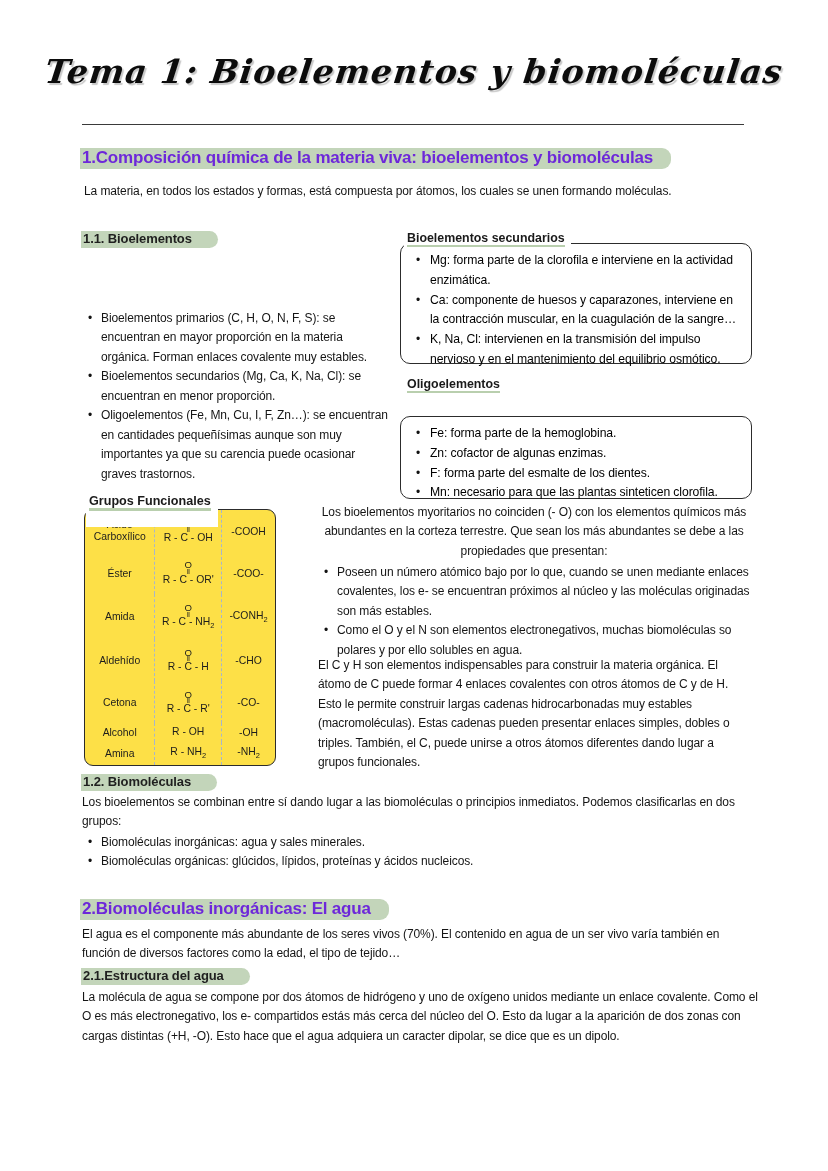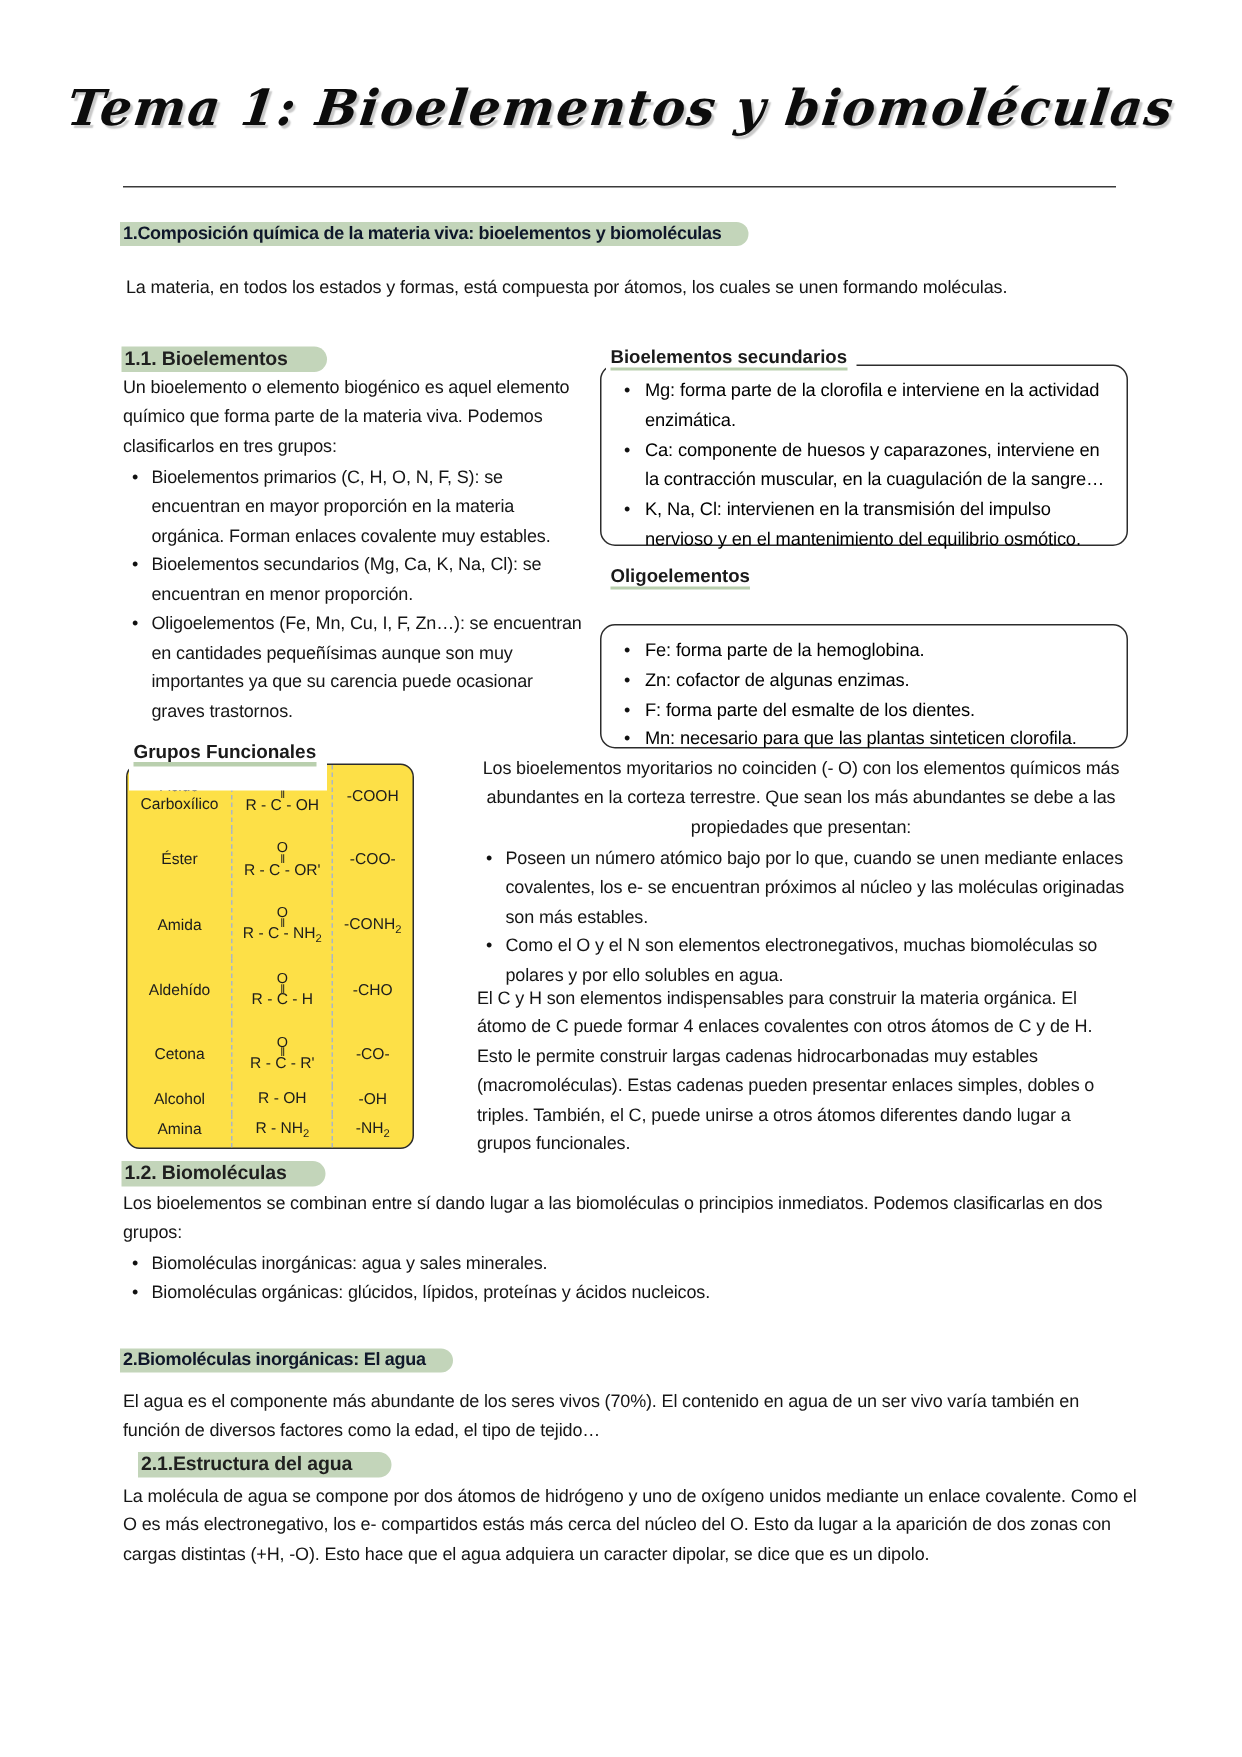--- a/index.html
+++ b/index.html
@@ -52,23 +52,23 @@
   
   .hl {
     display: inline-block;
     background: #c3d5ba;
     border-radius: 0 9px 9px 0;
     padding: 1px 18px 2px 2px;
     line-height: 1.05;
   }
   .h1 {
     position: absolute;
-    font-size: 12px;
-    font-weight: bold;
-    color: #0f172a;
+    font-size: 17px;
+    font-weight: bold;
+    color: #6d28d9;
     letter-spacing: -0.2px;
   }
   .h2 {
     position: absolute;
     font-size: 13px;
     font-weight: bold;
     color: #1f1f1f;
     letter-spacing: -0.1px;
   }
   .h2 .hl { padding: 1px 26px 2px 2px; }
@@ -216,21 +216,20 @@
   <div class="h1" style="left:80px; top:148px;">
     <span class="hl">1.Composición química de la materia viva: bioelementos y biomoléculas</span>
   </div>
 
   <div class="para" style="left:84px; top:182px; width:660px;">La materia, en todos los estados y formas, está compuesta  por átomos, los cuales se unen formando moléculas.</div>
 
   <div class="h2" style="left:81px; top:231px;">
     <span class="hl">1.1. Bioelementos</span>
   </div>
 
-  <div class="para" style="left:82px; top:249px; width:304px;">Un bioelemento o elemento biogénico es aquel elemento químico que forma parte de la materia viva. Podemos clasificarlos en tres grupos:</div>
 
   <div class="para" style="left:82px; top:309px; width:308px;">
     <ul class="bul">
       <li>Bioelementos primarios (C, H, O, N, F, S): se encuentran en mayor proporción en la materia orgánica. Forman enlaces covalente muy estables.</li>
       <li>Bioelementos secundarios (Mg, Ca, K, Na, Cl): se encuentran en menor proporción.</li>
       <li>Oligoelementos (Fe, Mn, Cu, I, F, Zn…): se encuentran en cantidades pequeñísimas aunque son muy importantes ya que su carencia puede ocasionar graves trastornos.</li>
     </ul>
   </div>
 
   <div class="note-label" style="left:404px; top:231px;">
@@ -355,19 +354,19 @@
       <li>Biomoléculas orgánicas: glúcidos, lípidos, proteínas y ácidos nucleicos.</li>
     </ul>
   </div>
 
   <div class="h1" style="left:80px; top:899px;">
     <span class="hl">2.Biomoléculas inorgánicas: El agua</span>
   </div>
 
   <div class="para" style="left:82px; top:925px; width:676px;">El agua es el componente más abundante de los seres vivos (70%). El contenido en agua de un ser vivo varía también en función de diversos factores como la edad, el tipo de tejido…</div>
 
-  <div class="h2" style="left:92px; top:968px;">
+  <div class="h2" style="left:81px; top:968px;">
     <span class="hl">2.1.Estructura del agua</span>
   </div>
 
   <div class="para" style="left:82px; top:988px; width:676px;">La molécula de agua se compone por dos átomos de hidrógeno y uno de oxígeno unidos mediante un enlace covalente. Como el O es más electronegativo, los e- compartidos estás  más cerca del núcleo del O. Esto da lugar a la aparición de dos zonas con cargas distintas (+H, -O). Esto hace que el agua adquiera un caracter dipolar, se dice que es un dipolo.</div>
 
 </div>
 
 </body></html>

